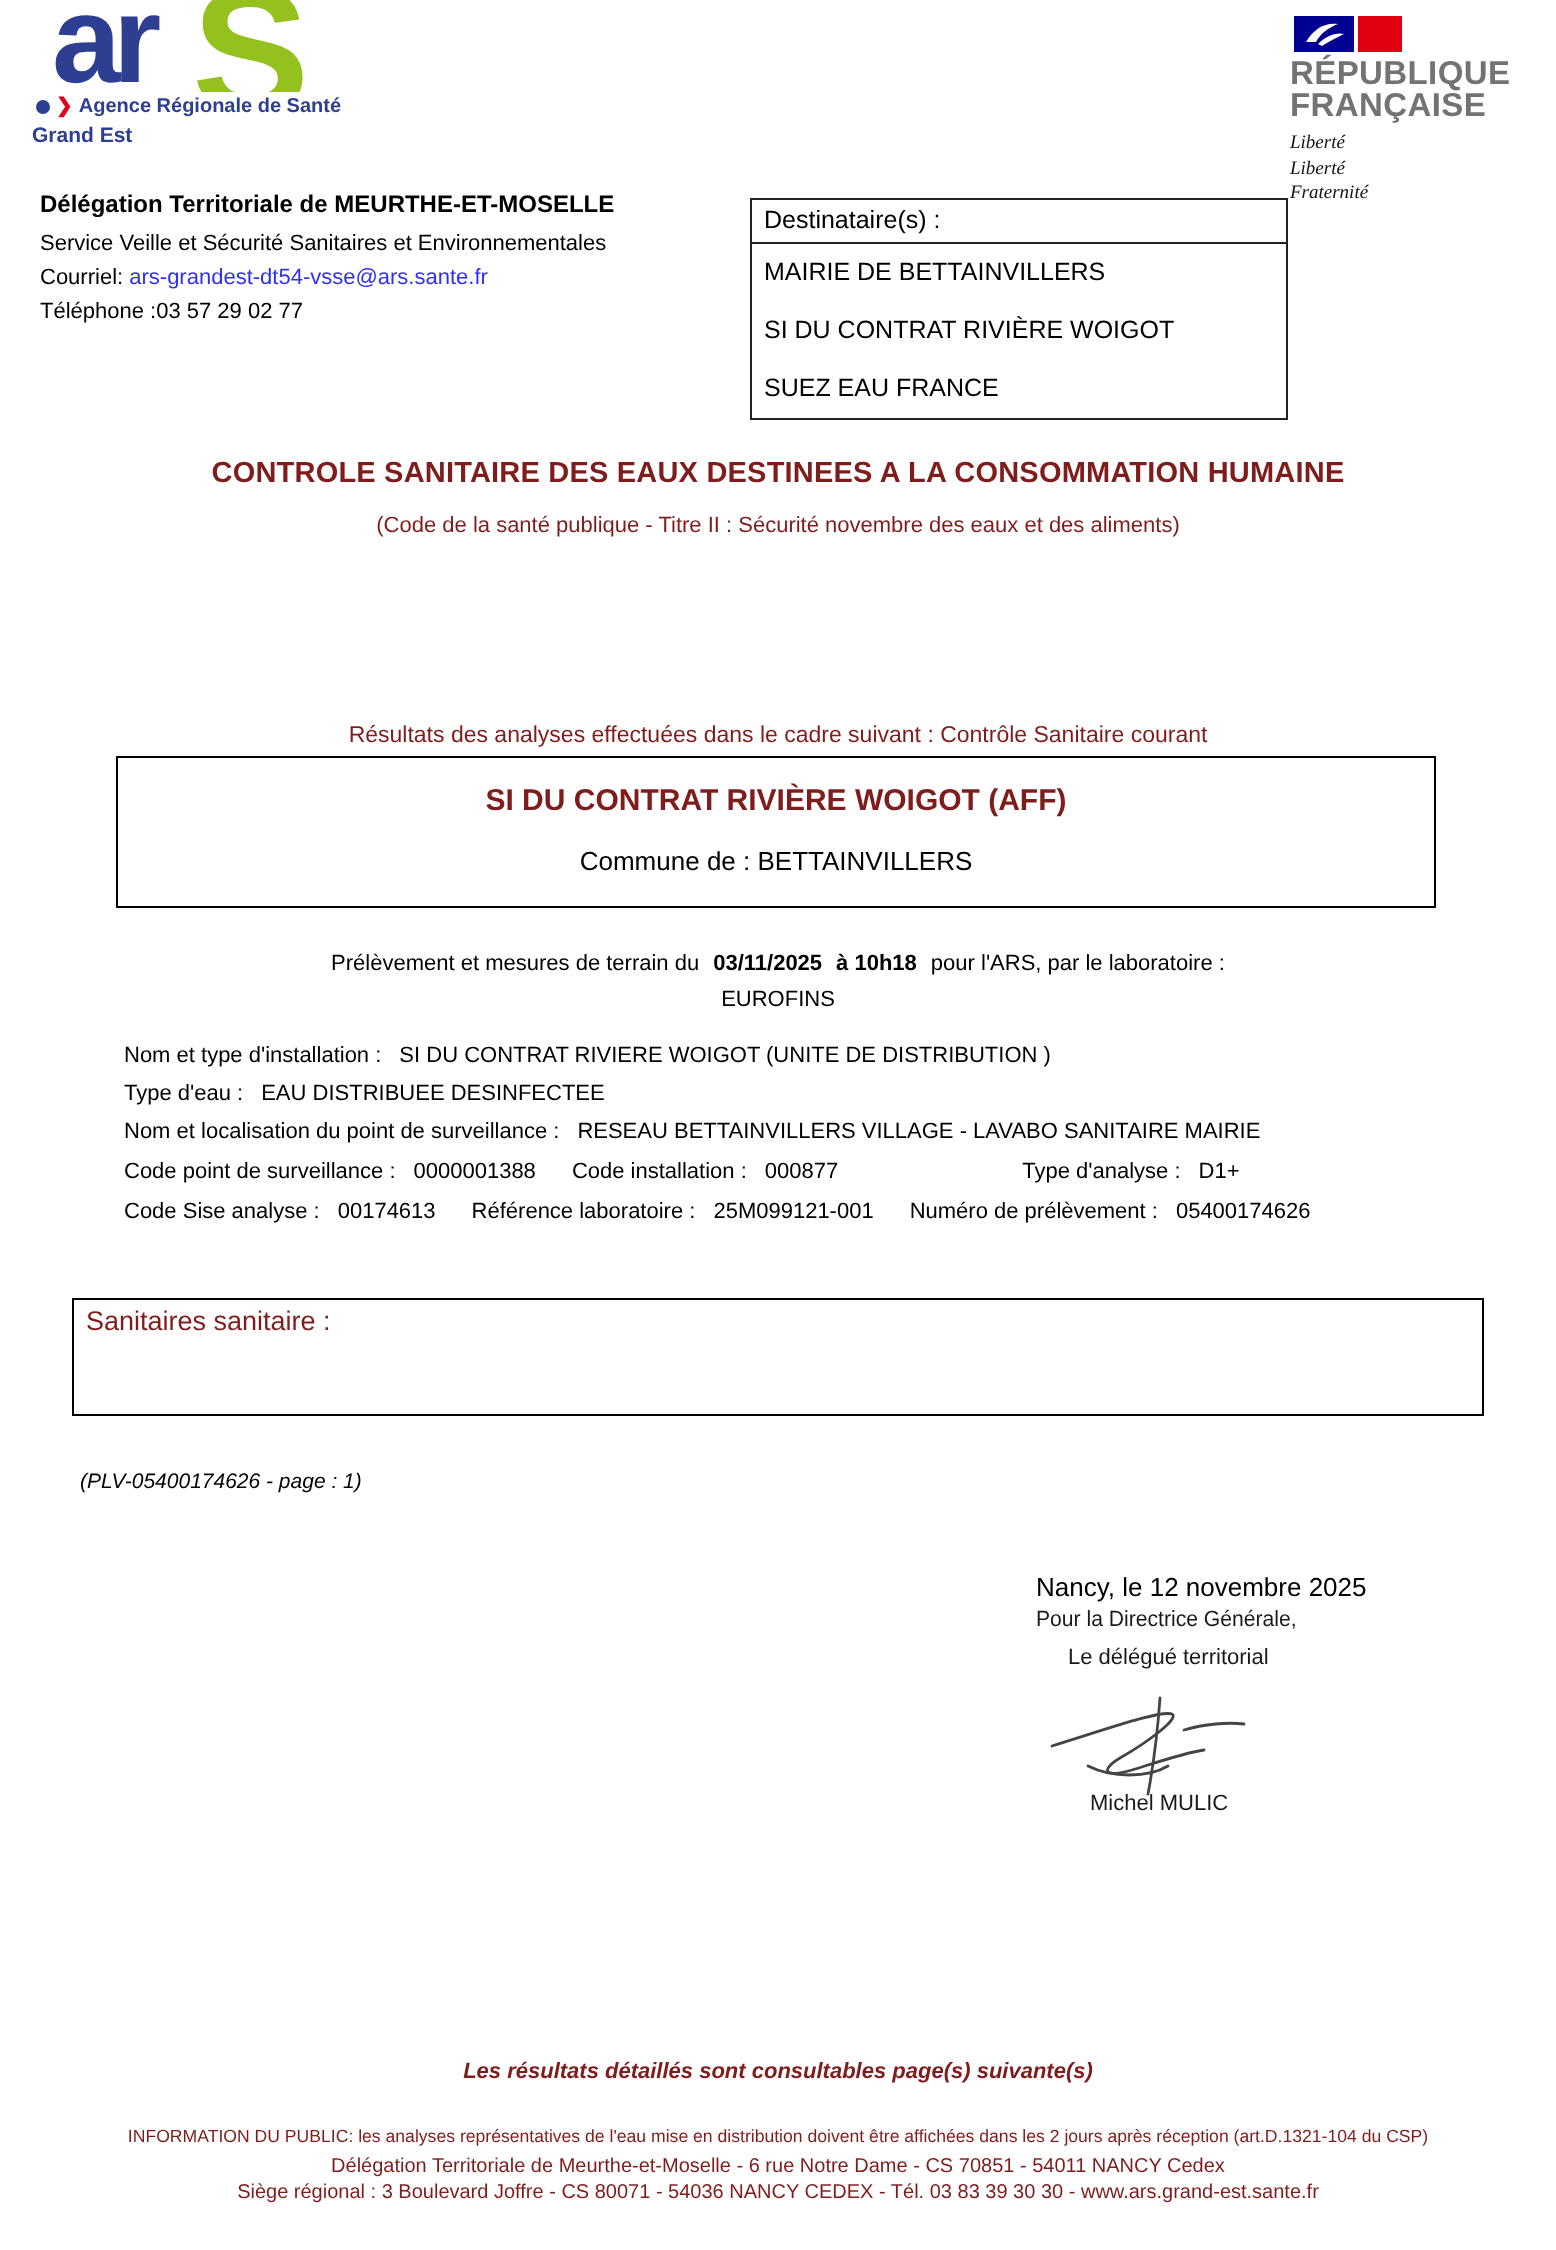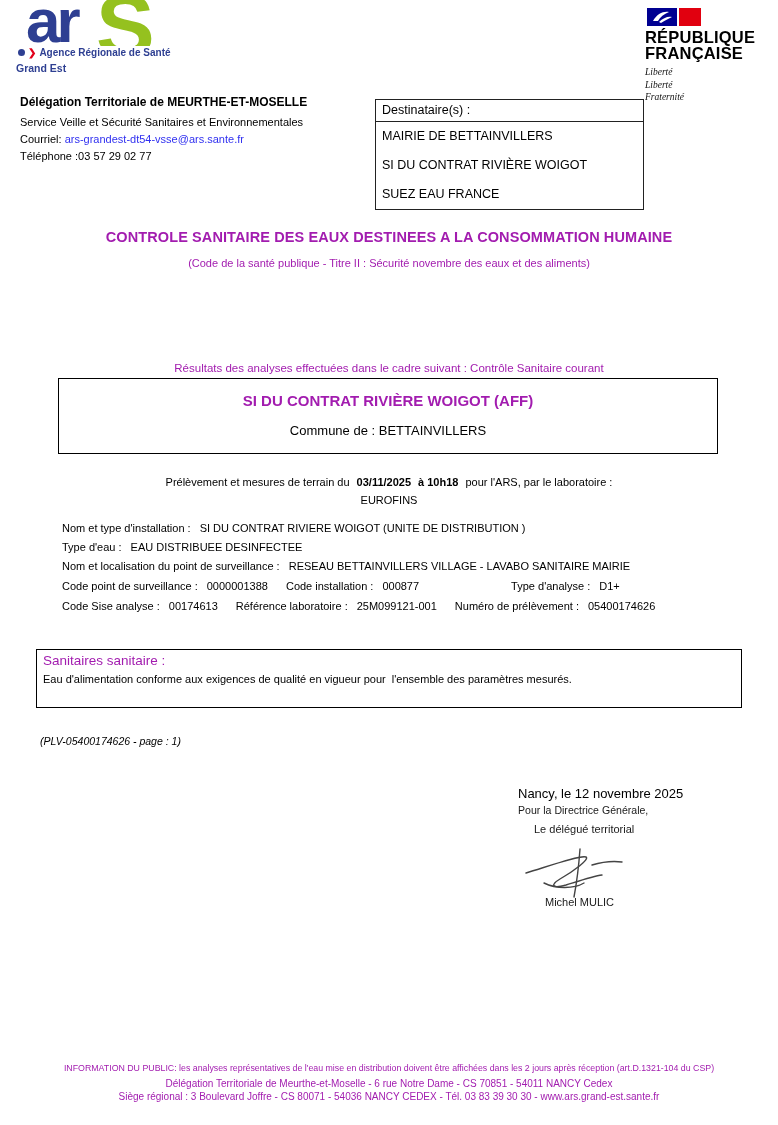--- a/index.html
+++ b/index.html
@@ -4,21 +4,21 @@
 <style>
   * { margin:0; padding:0; box-sizing:border-box; }
   html,body { background:#fff; }
   .page {
     position:relative; width:778px; height:1125px; margin:0 auto;
     background:#fff; font-family:"Liberation Sans", sans-serif; color:#000;
     overflow:hidden;
   }
   .abs { position:absolute; }
   .center { text-align:center; width:100%; left:0; }
-  .blue { color:#a21caf; }
+  .blue { color:#7f1d1d; }
   .prewrap { white-space:pre-wrap; }
 
   
   .ars-logo { left:10px; top:4px; width:160px; height:92px; }
   .ars-ar { position:absolute; left:16px; top:-14px; font-size:62px; font-weight:bold;
             color:#2e3f92; letter-spacing:-4px; line-height:1; }
   .ars-s  { position:absolute; left:86px; top:-22px; font-size:88px; font-weight:bold;
             color:#95c11f; line-height:1; }
   .ars-tagline { position:absolute; left:6px; top:42px; background:#fff; padding:1px 2px;
                  font-size:10px; font-weight:bold; color:#2e3f92; white-space:nowrap;
@@ -26,21 +26,21 @@
   .ars-dot { width:7px; height:7px; border-radius:50%; background:#2e3f92; display:inline-block; }
   .ars-chev { color:#e2001a; font-size:10px; font-weight:bold; }
   .ars-region { position:absolute; left:6px; top:58px; font-size:10.5px; font-weight:bold; color:#2e3f92; }
 
   
   .rf { left:645px; top:8px; width:130px; }
   .rf-flag { display:flex; height:18px; width:54px; margin-left:2px; }
   .rf-flag .b { width:30px; background:#000091; position:relative; }
   .rf-flag .r { width:22px; background:#e1000f; margin-left:2px; }
   .rf-name { margin-top:3px; font-weight:bold; font-size:16.5px; line-height:0.98;
-             letter-spacing:0.2px; color:#000000; }
+             letter-spacing:0.2px; color:#737373; }
   .rf-motto { margin-top:5px; font-family:"Liberation Serif", serif; font-style:italic;
               font-size:9.5px; line-height:1.3; color:#111; }
 
   
   .sender { left:20px; top:94px; width:345px; font-size:11px; line-height:17px; }
   .sender .t { font-size:12px; font-weight:bold; margin-bottom:3px; }
   .sender a { color:#3030f0; text-decoration:none; }
 
   
   .dest-box { left:375px; top:99px; width:269px; border:1.5px solid #222; font-size:12.5px; }
@@ -168,37 +168,37 @@
   </div>
   <div class="line l-codes">
     <span class="lbl">Code point de surveillance :</span><span class="val">0000001388</span><span class="lbl sp-md">Code installation :</span><span class="val">000877</span><span class="lbl sp-xl">Type d'analyse :</span><span class="val">D1+</span>
   </div>
   <div class="line l-sise">
     <span class="lbl">Code Sise analyse :</span><span class="val">00174613</span><span class="lbl sp-md">Référence laboratoire :</span><span class="val">25M099121-001</span><span class="lbl sp-md">Numéro de prélèvement :</span><span class="val">05400174626</span>
   </div>
 
   <div class="abs concl-box">
     <div class="concl-title blue">Sanitaires sanitaire :</div>
-    <div class="concl-text prewrap">Eau d'alimentation conforme aux exigences de qualité en vigueur pour  l'ensemble des paramètres mesurés.</div>
   </div>
 
   <div class="abs plv">(PLV-05400174626 - page : 1)</div>
 
   <div class="abs sig-place">Nancy, le 12 novembre 2025</div>
   <div class="abs sig-for">Pour la Directrice Générale,</div>
   <div class="abs sig-role">Le délégué territorial</div>
   <div class="abs sig-draw">
     <svg width="110" height="56" viewBox="0 0 110 56">
       <g fill="none" stroke="#444" stroke-width="1.4" stroke-linecap="round">
         <path d="M4 30 C30 22 58 12 64 14 C68 16 52 28 38 36 C28 42 30 46 44 42 C60 37 72 33 80 32"></path>
         <path d="M58 6 C57 20 55 38 52 54"></path>
         <path d="M22 40 C34 46 52 46 62 40"></path>
         <path d="M70 22 C80 19 92 18 100 19"></path>
       </g>
     </svg>
   </div>
   <div class="abs sig-name">Michel MULIC</div>
 
+  <div class="abs center blue foot-note">Les résultats détaillés sont consultables page(s) suivante(s)</div>
   <div class="abs center blue foot-info">INFORMATION DU PUBLIC: les analyses représentatives de l'eau mise en distribution doivent être affichées dans les 2 jours après réception (art.D.1321-104 du CSP)</div>
   <div class="abs center blue foot-addr1">Délégation Territoriale de Meurthe-et-Moselle - 6 rue Notre Dame - CS 70851 - 54011 NANCY Cedex</div>
   <div class="abs center blue foot-addr2">Siège régional : 3 Boulevard Joffre - CS 80071 - 54036 NANCY CEDEX - Tél. 03 83 39 30 30 - www.ars.grand-est.sante.fr</div>
 
 </div>
 
 </body></html>

